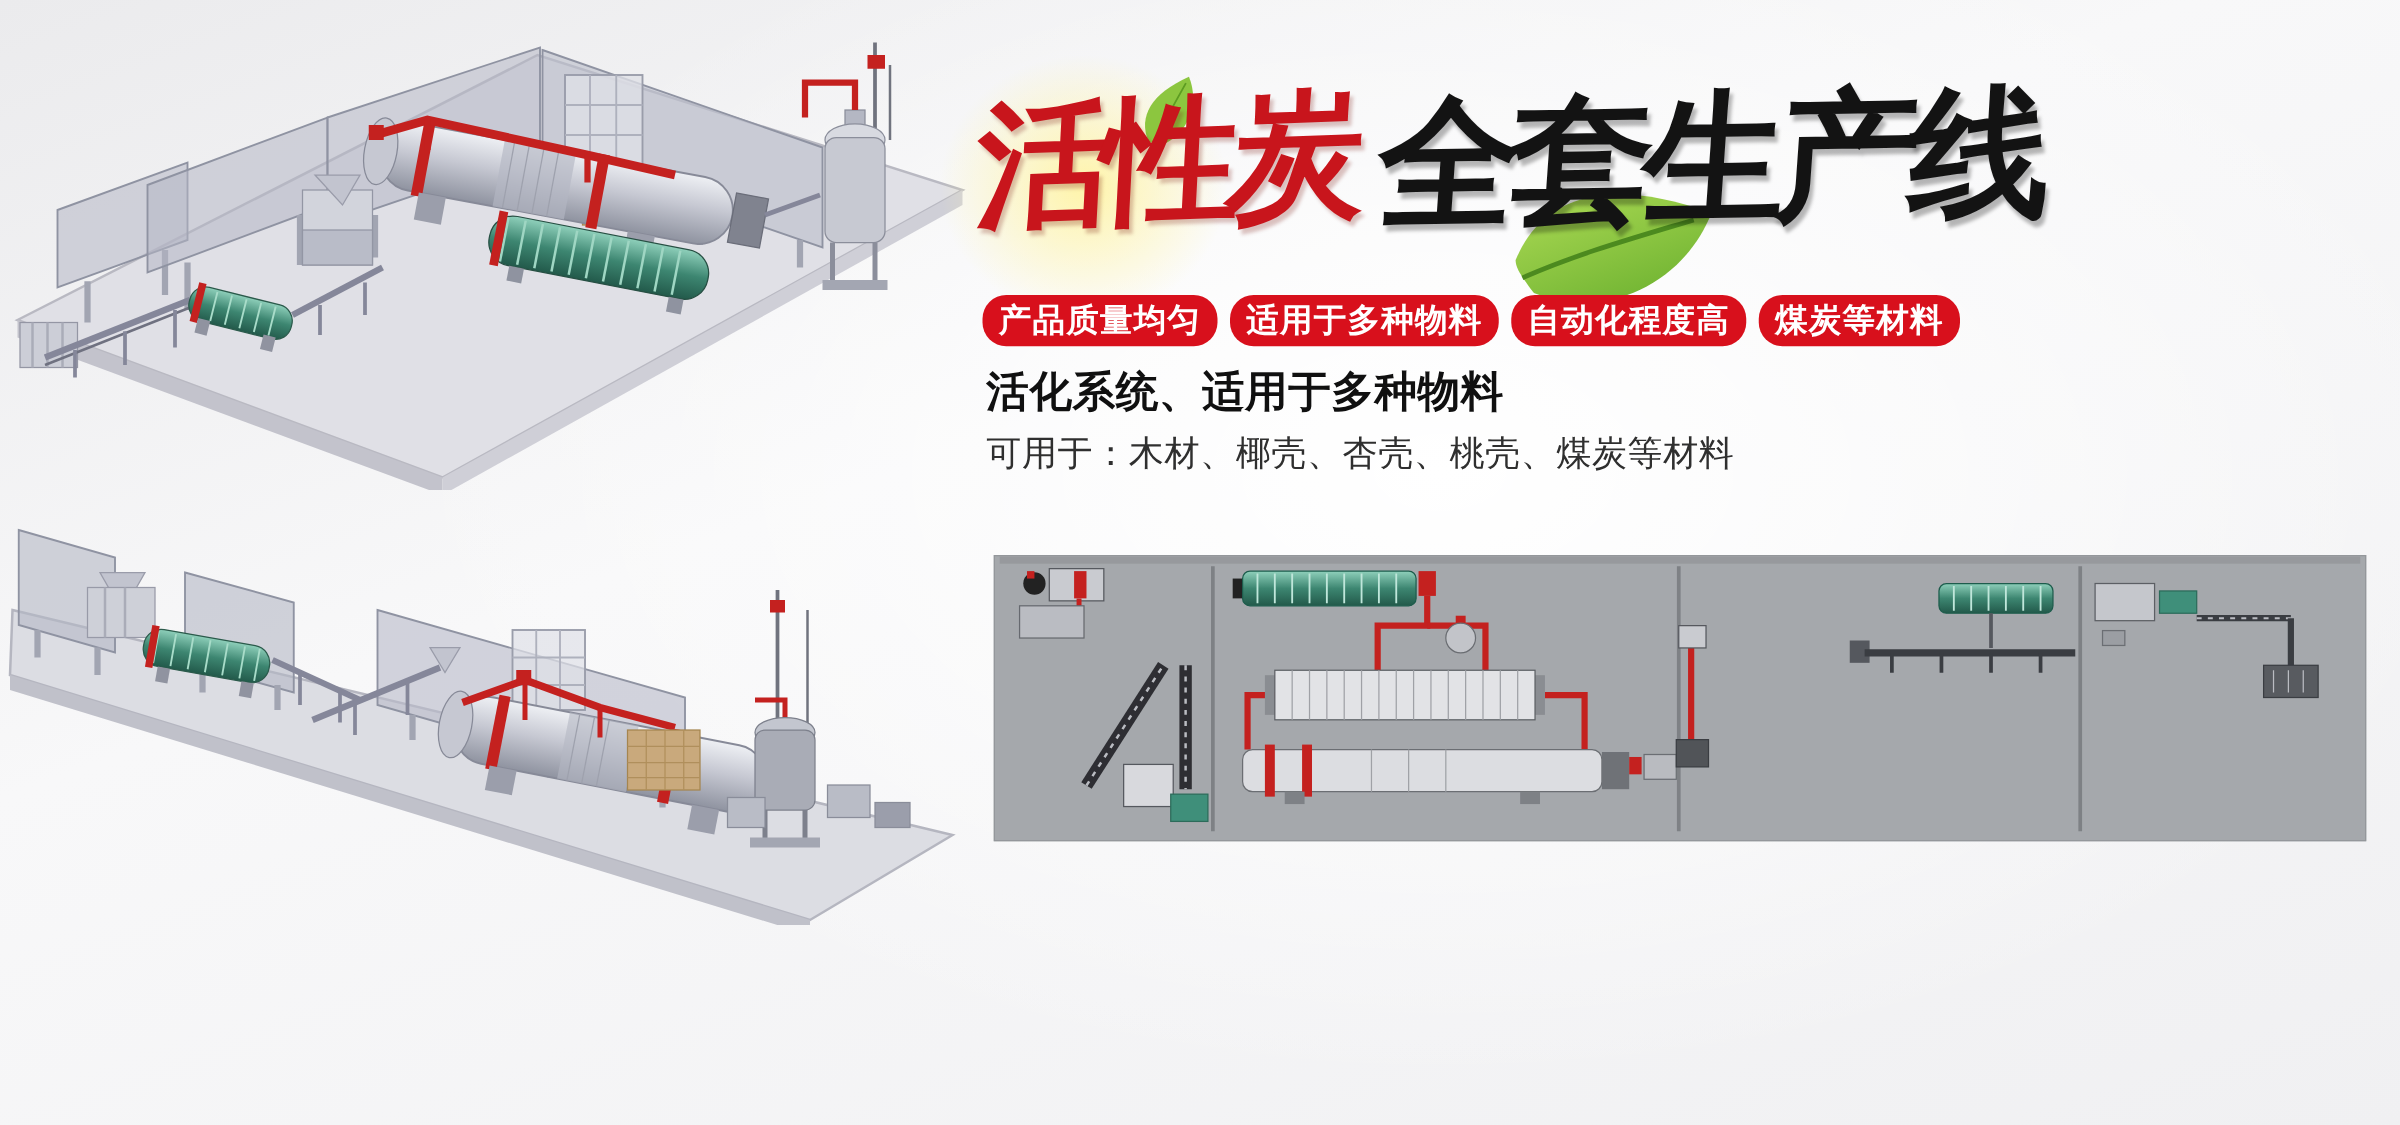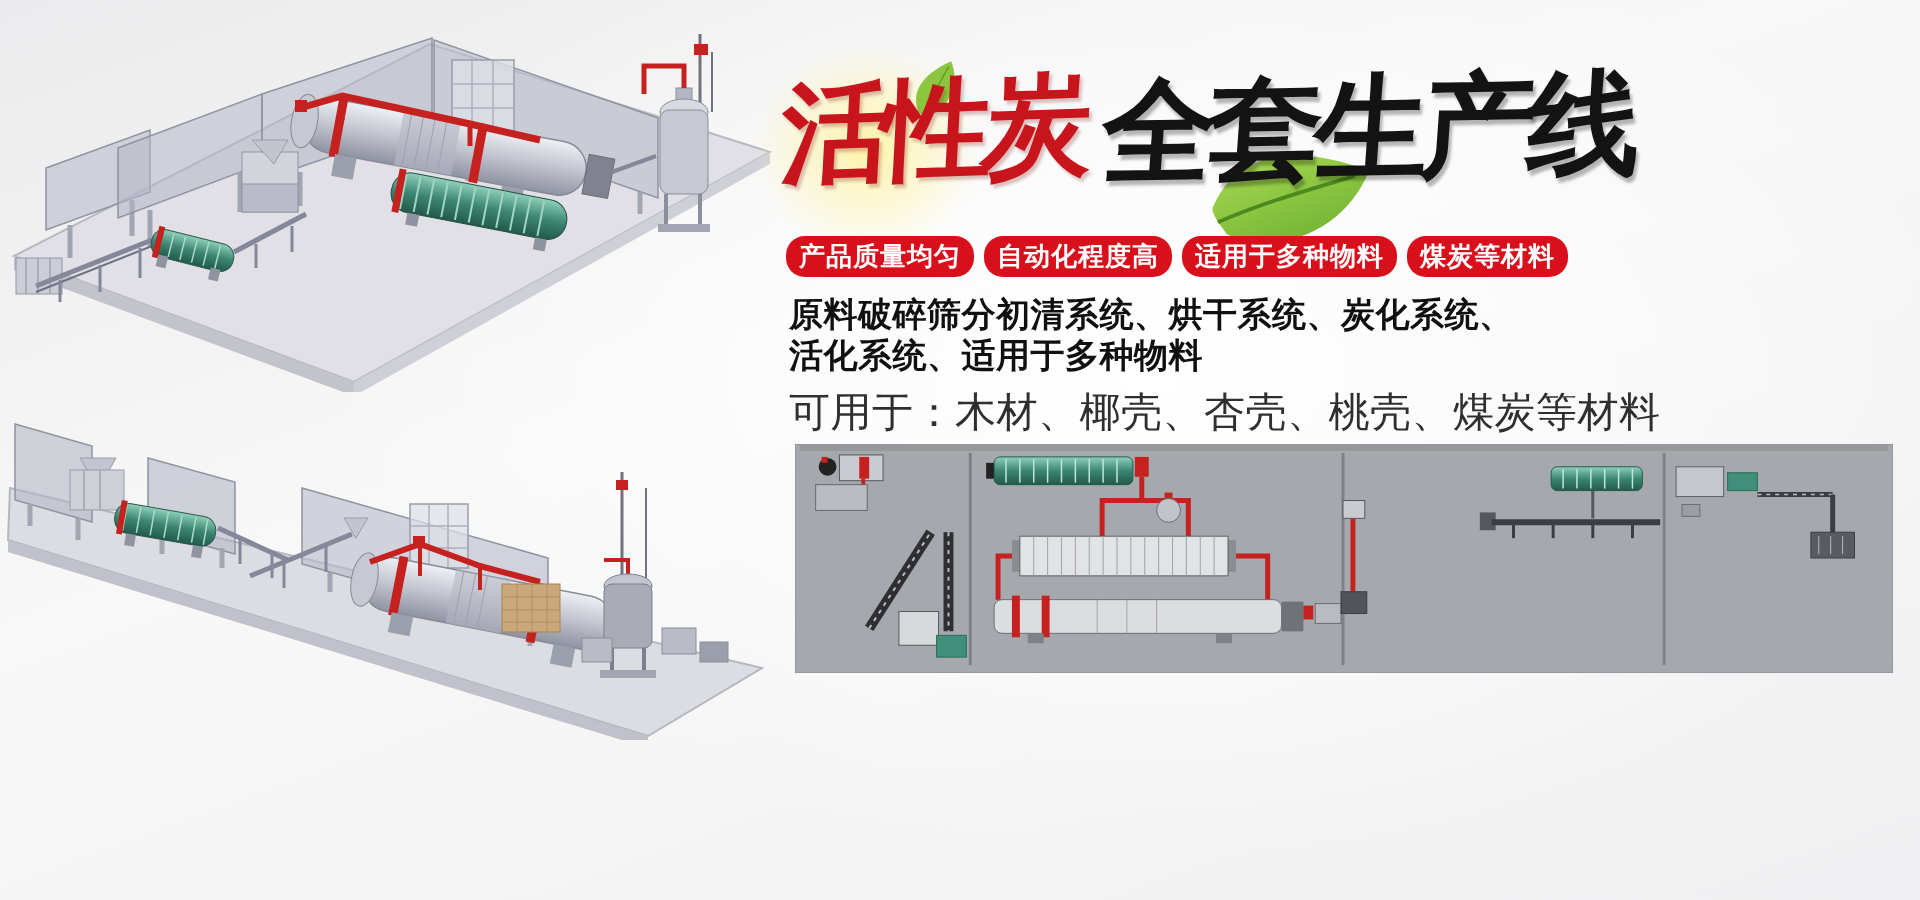--- a/index.html
+++ b/index.html
@@ -29,21 +29,21 @@
     transform:skewX(-5deg) rotate(-1deg);margin-left:12px;text-shadow:3px 5px 3px rgba(0,0,0,.28)}
 
   
   .badges{position:absolute;left:786px;top:236px;display:flex;gap:10px}
   .badge{background:var(--badge-red,#d8101c);color:#fff;font-size:26px;font-weight:700;
     line-height:41px;height:41px;padding:0 13px;border-radius:19px;letter-spacing:1px;white-space:nowrap}
 
   
   .desc{position:absolute;left:789px;top:294px}
   .desc-bold{font-size:34px;font-weight:800;color:#101010;line-height:41px;letter-spacing:.5px}
-  .desc-normal{font-size:41px;font-weight:400;color:#2f2f2f;margin-top:9px;letter-spacing:.5px}
+  .desc-normal{font-size:28px;font-weight:400;color:#2f2f2f;margin-top:9px;letter-spacing:.5px}
 
   
   .schematic{position:absolute;left:795px;top:444px;width:1098px;height:229px;
     background:var(--schematic-bg,#a5a8ac);border:1px solid #94979b}
 </style>
 </head>
 <body>
 
 <div class="page">
 
@@ -319,27 +319,26 @@
       </svg>
     </div>
     <h1 class="title">
       <span class="title-red">活性炭</span>
       <span class="title-black">全套生产线</span>
     </h1>
   </div>
 
   <div class="badges">
     <div class="badge">产品质量均匀</div>
+    <div class="badge">适用于多种物料</div>
     <div class="badge">自动化程度高</div>
-    <div class="badge">适用于多种物料</div>
     <div class="badge">煤炭等材料</div>
   </div>
 
   <div class="desc">
-    <div class="desc-bold">原料破碎筛分初清系统、烘干系统、炭化系统、</div>
     <div class="desc-bold">活化系统、适用于多种物料</div>
     <div class="desc-normal">可用于：木材、椰壳、杏壳、桃壳、煤炭等材料</div>
   </div>
 
   <div class="schematic" aria-label="plant-layout-schematic">
     <svg viewBox="0 0 1098 229">
       <rect x="0" y="0" width="1098" height="229" fill="#a5a8ac"></rect>
       <rect x="0" y="0" width="1098" height="6" fill="#97999d"></rect>
 
       <g stroke="#7e8185" stroke-width="3">

